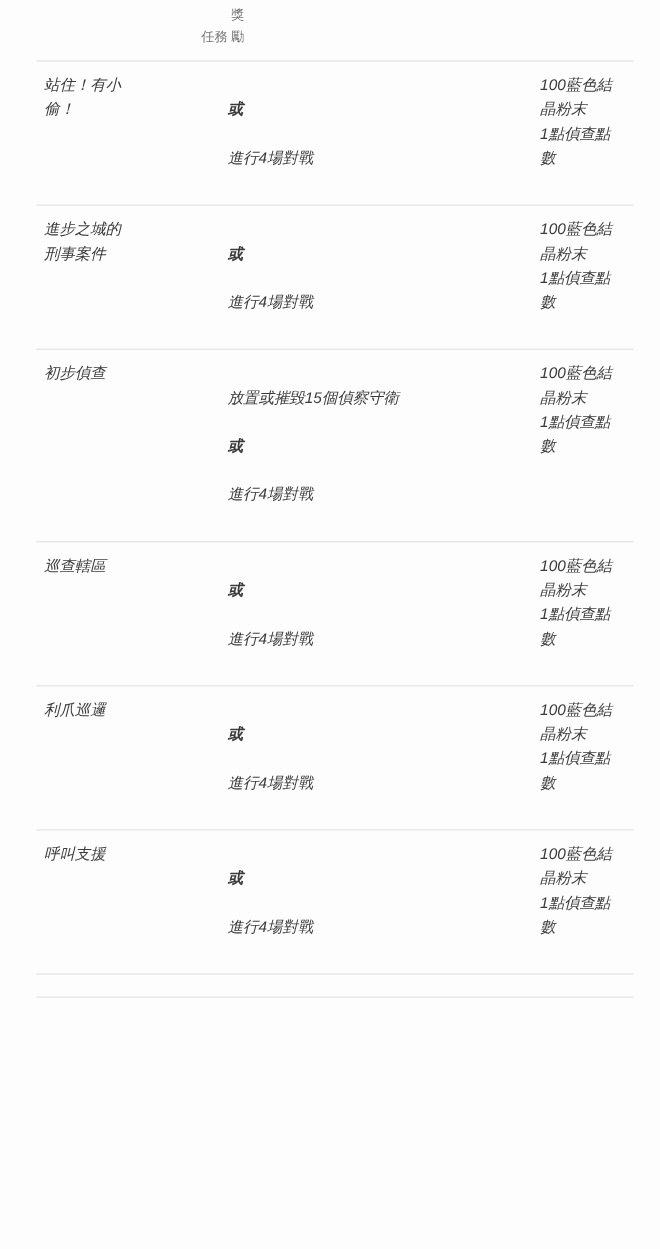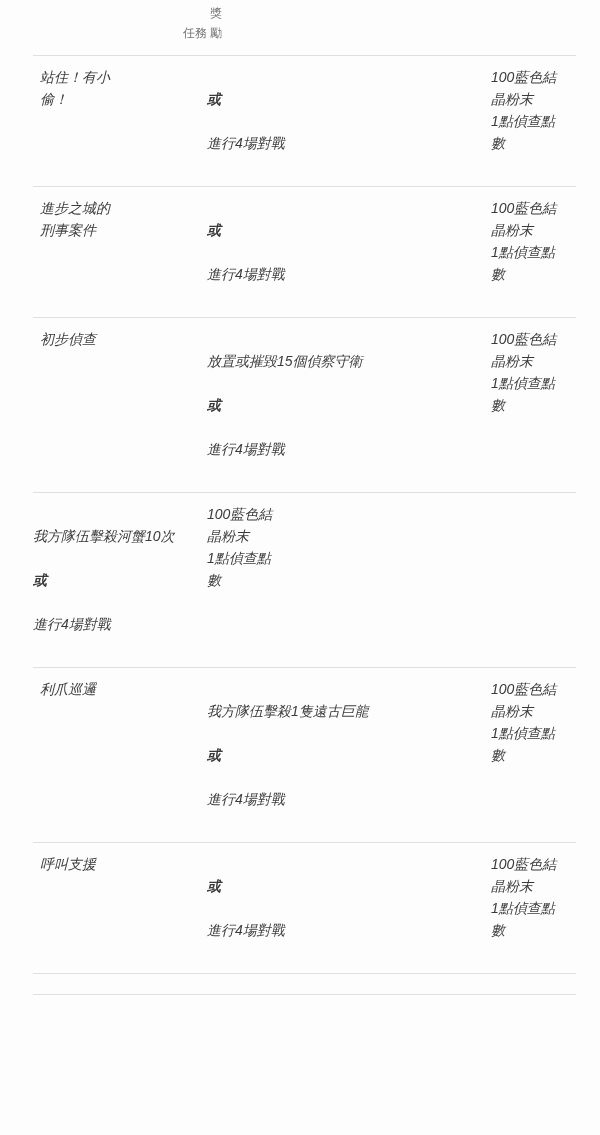--- a/index.html
+++ b/index.html
@@ -90,35 +90,34 @@
       <div class="obj-or">或</div>
       <div class="obj-alt">進行4場對戰</div>
     </div>
     <div class="cell cell-reward">100藍色結
 晶粉末
 1點偵查點
 數</div>
   </div>
 
   <div class="row">
+    <div class="cell cell-task">巡查轄區</div>
     <div class="cell cell-objective">
-      <div class="obj-primary">我方隊伍擊殺河蟹10次</div>
       <div class="obj-or">或</div>
       <div class="obj-alt">進行4場對戰</div>
     </div>
     <div class="cell cell-reward">100藍色結
 晶粉末
 1點偵查點
 數</div>
   </div>
 
   <div class="row">
     <div class="cell cell-task">利爪巡邏</div>
     <div class="cell cell-objective">
-      <div class="obj-primary">我方隊伍擊殺1隻遠古巨龍</div>
       <div class="obj-or">或</div>
       <div class="obj-alt">進行4場對戰</div>
     </div>
     <div class="cell cell-reward">100藍色結
 晶粉末
 1點偵查點
 數</div>
   </div>
 
   <div class="row">

